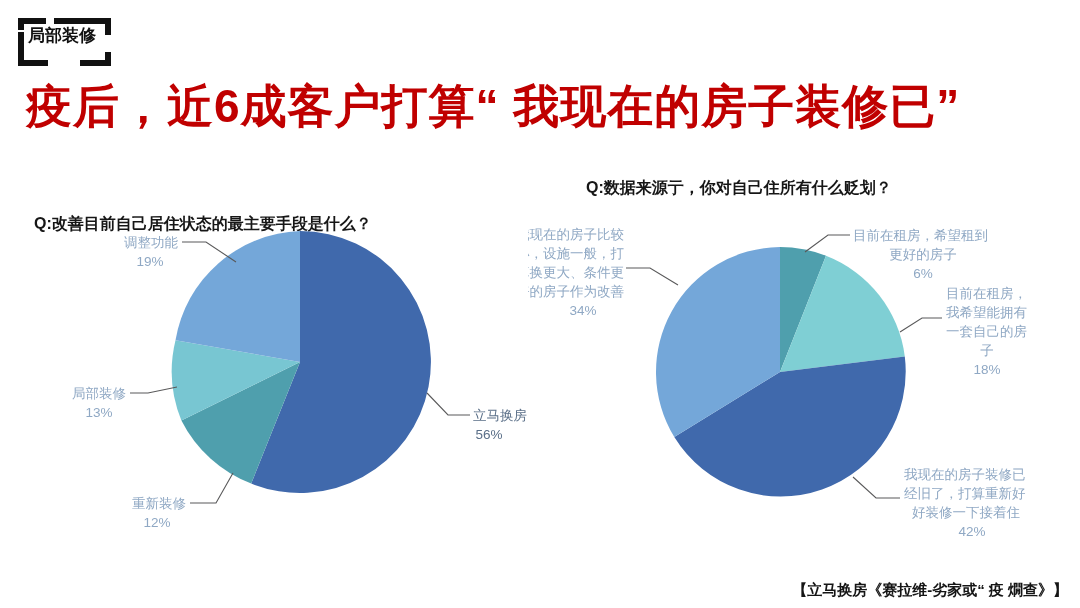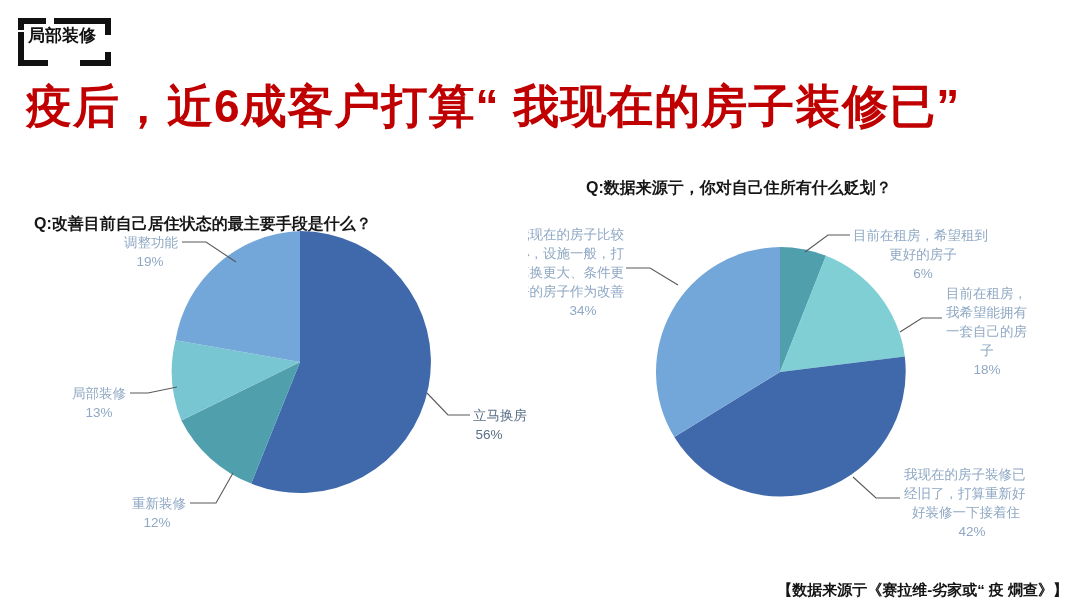--- a/index.html
+++ b/index.html
@@ -196,13 +196,13 @@
 
       <text class="slice-label" x="96" y="24" text-anchor="end">我现在的房子比较</text>
       <text class="slice-label" x="96" y="43" text-anchor="end">小，设施一般，打</text>
       <text class="slice-label" x="96" y="62" text-anchor="end">算换更大、条件更</text>
       <text class="slice-label" x="96" y="81" text-anchor="end">好的房子作为改善</text>
       <text class="slice-label" x="55" y="100" text-anchor="middle">34%</text>
     </g>
   </svg>
 </div>
 
-<div id="footnote">【数据来源亍《赛拉维-劣家或“ 疫 燗查》】</div>
+<div id="footnote">【立马换房《赛拉维-劣家或“ 疫 燗查》】</div>
 
 </body></html>

